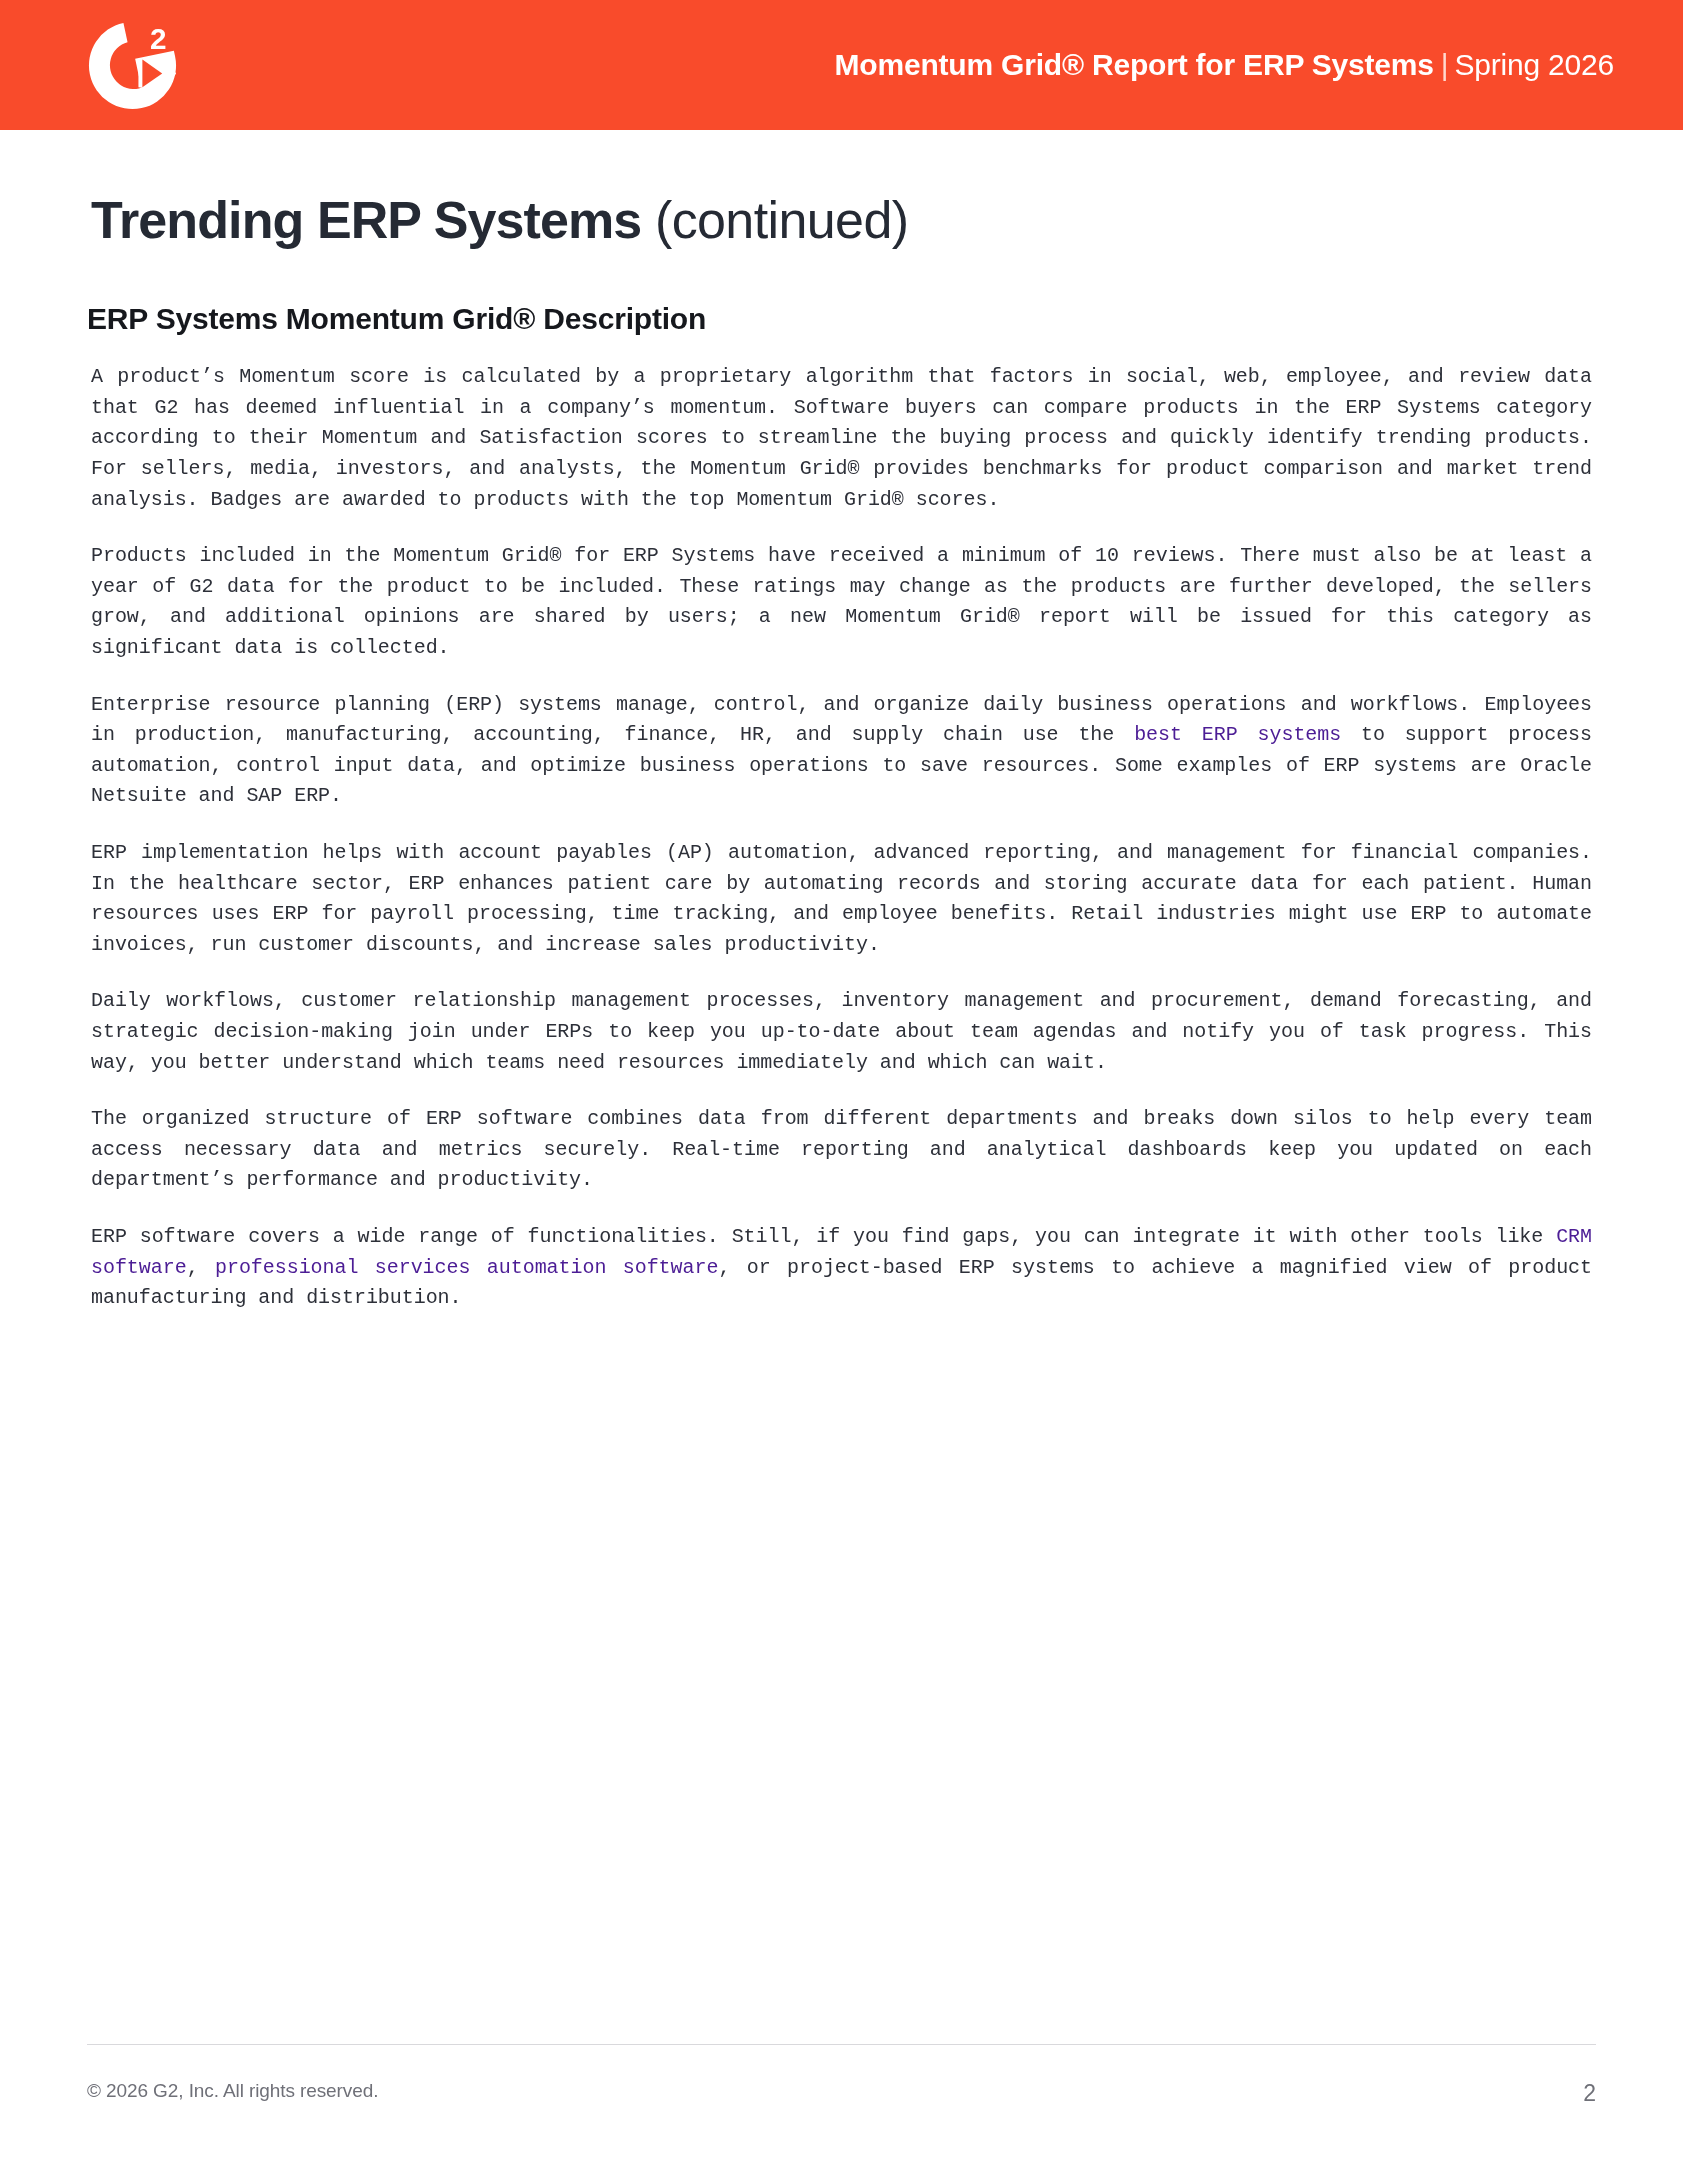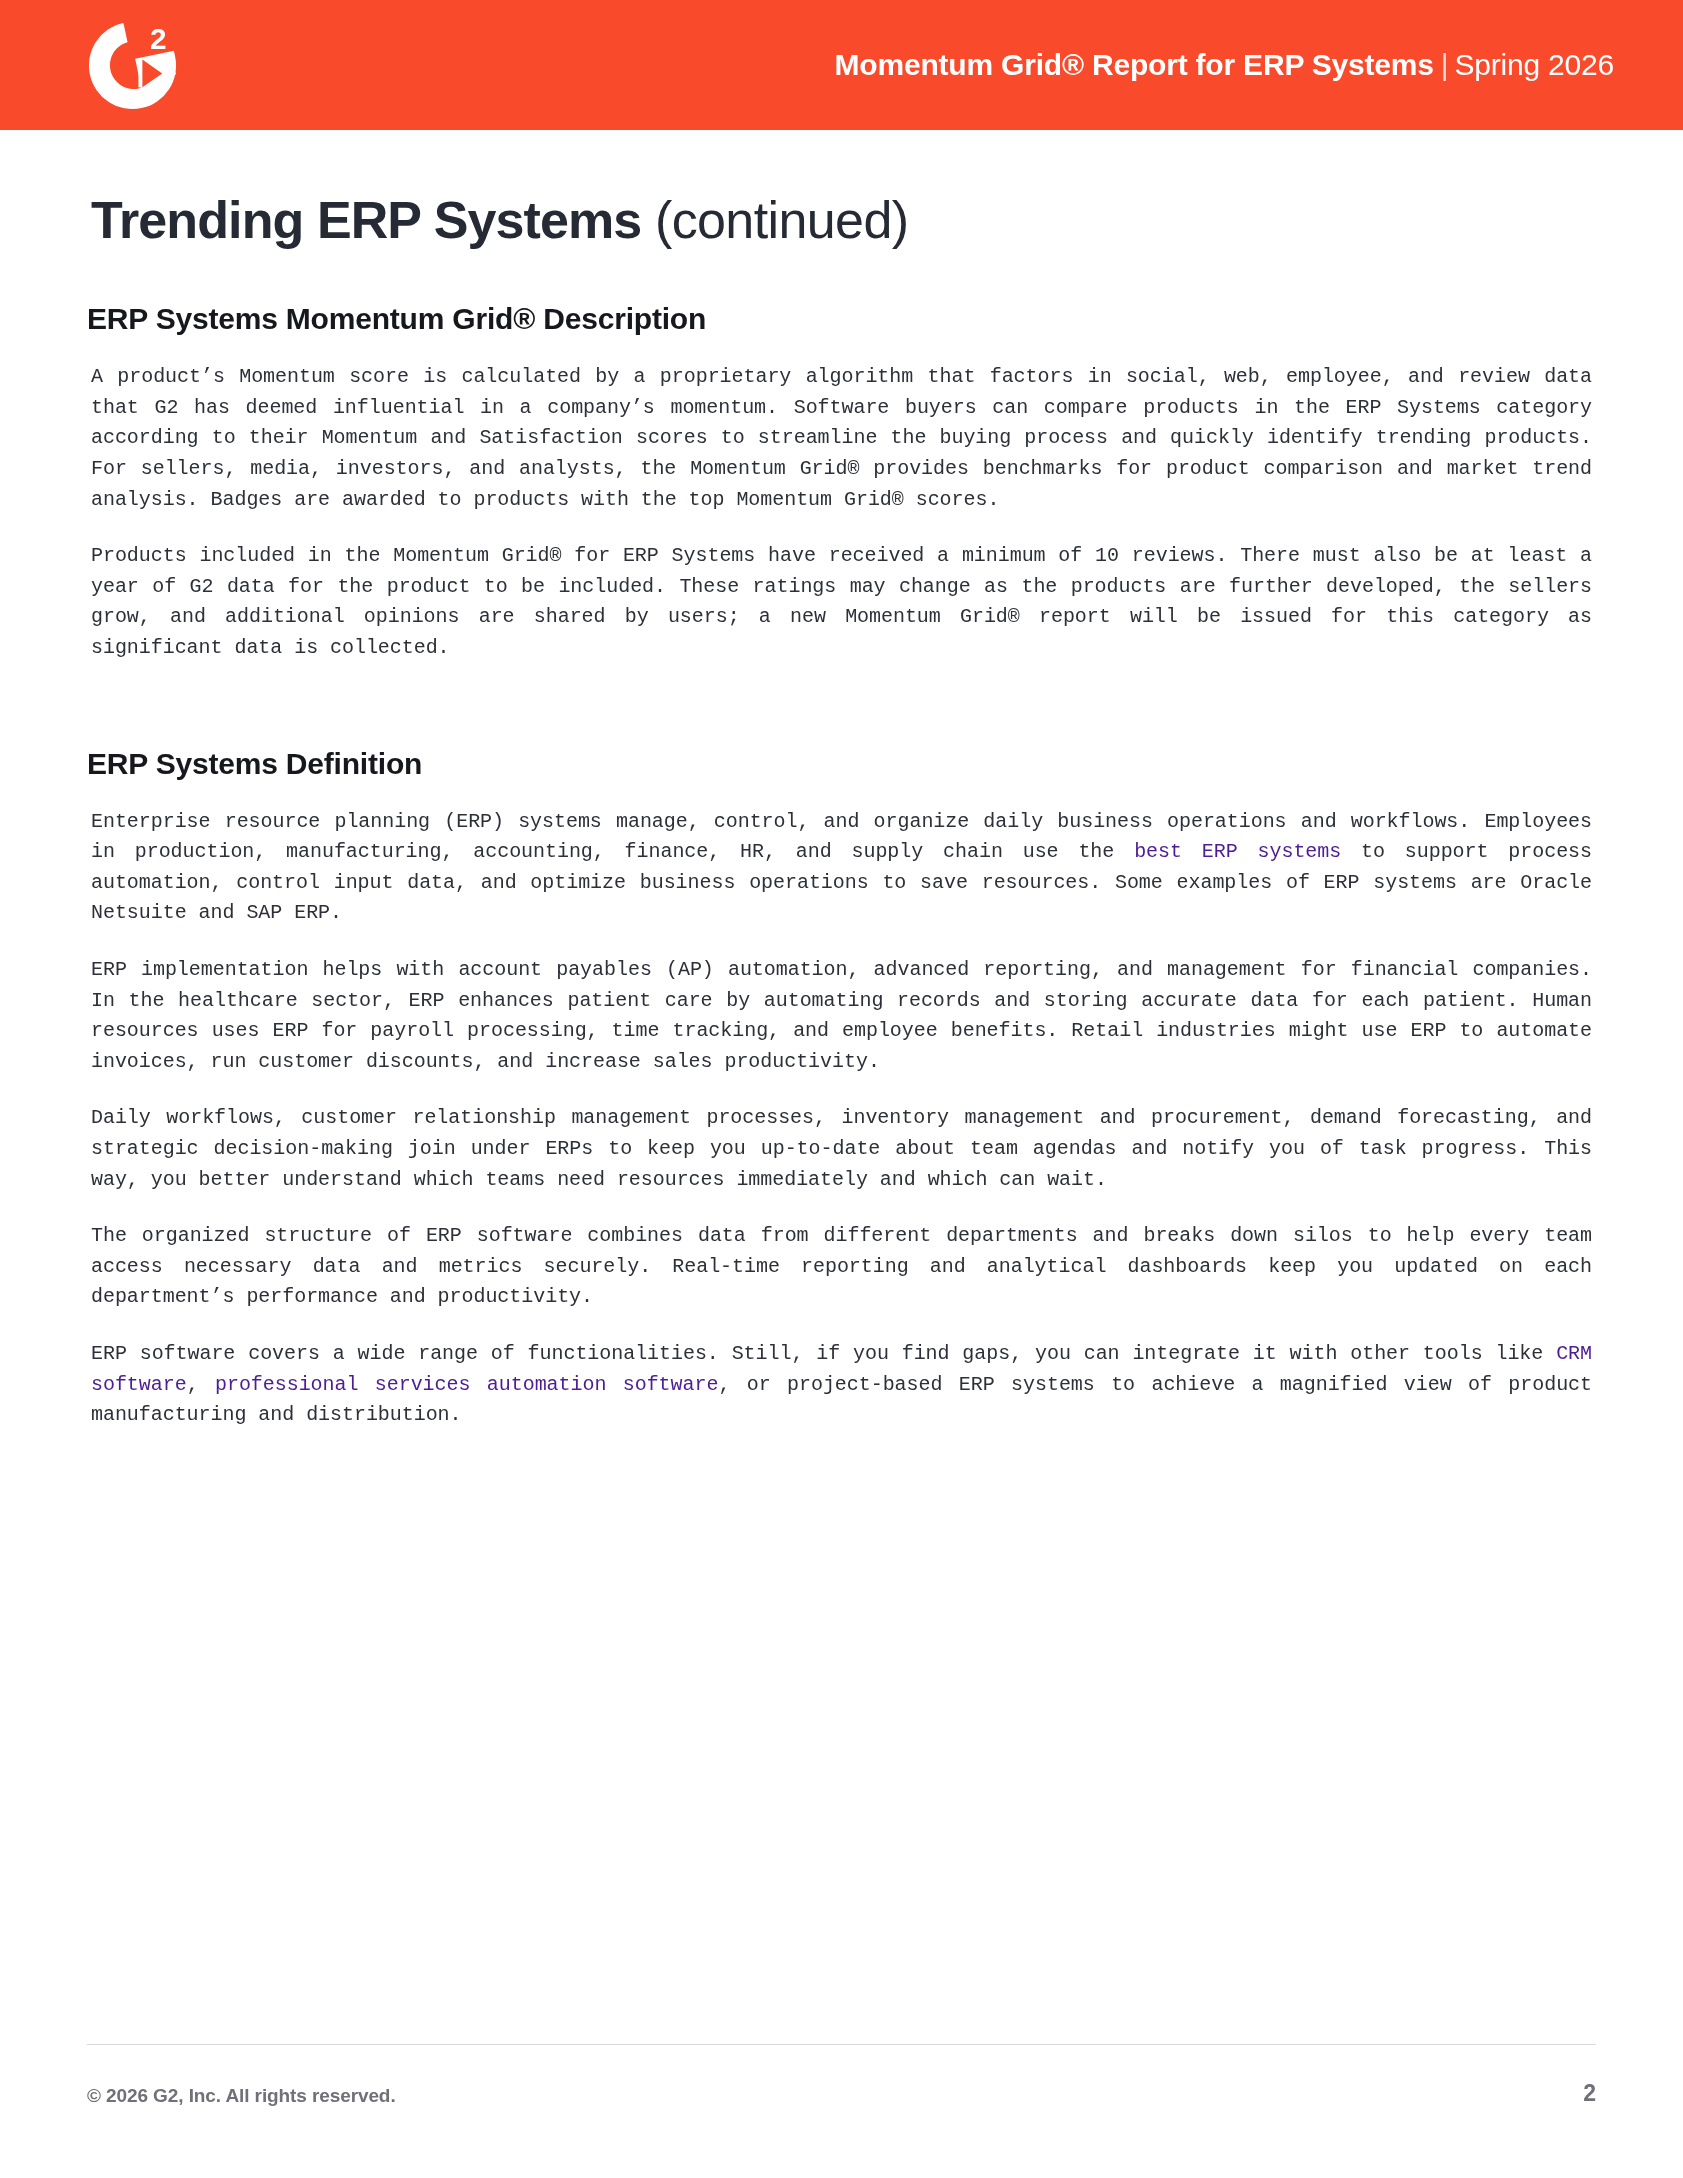--- a/index.html
+++ b/index.html
@@ -119,23 +119,22 @@
     width: 1509px;
   }
   .footer-rule {
     width: 100%;
     height: 1px;
     background: #d9d9dc;
   }
   .footer-row {
     display: flex;
     justify-content: space-between;
-    align-items: flex-end;
+    align-items: flex-start;
     padding-top: 35px;
-    font-weight: bold;
   }
   .footer-copy {
     font-size: 19px;
     color: #6f7078;
     letter-spacing: -0.1px;
   }
   .footer-page {
     font-size: 23px;
     color: #6f7078;
   }
@@ -163,21 +162,20 @@
     <span>Trending ERP Systems</span>
     <span class="cont">(continued)</span>
   </h1>
 
   <h2 class="section-title">ERP Systems Momentum Grid® Description</h2>
 
   <p class="body-text">A product’s Momentum score is calculated by a proprietary algorithm that factors in social, web, employee, and review data that G2 has deemed influential in a company’s momentum. Software buyers can compare products in the ERP Systems category according to their Momentum and Satisfaction scores to streamline the buying process and quickly identify trending products. For sellers, media, investors, and analysts, the Momentum Grid® provides benchmarks for product comparison and market trend analysis. Badges are awarded to products with the top Momentum Grid® scores.</p>
 
   <p class="body-text">Products included in the Momentum Grid® for ERP Systems have received a minimum of 10 reviews. There must also be at least a year of G2 data for the product to be included. These ratings may change as the products are further developed, the sellers grow, and additional opinions are shared by users; a new Momentum Grid® report will be issued for this category as significant data is collected.</p>
 
-  <h2 class="section-title second">ERP Systems Definition</h2>
 
   <p class="body-text"><span>Enterprise resource planning (ERP) systems manage, control, and organize daily business operations and workflows. Employees in production, manufacturing, accounting, finance, HR, and supply chain use the </span><a class="link" href="#">best ERP systems</a><span> to support process automation, control input data, and optimize business operations to save resources. Some examples of ERP systems are Oracle Netsuite and SAP ERP.</span></p>
 
   <p class="body-text">ERP implementation helps with account payables (AP) automation, advanced reporting, and management for financial companies. In the healthcare sector, ERP enhances patient care by automating records and storing accurate data for each patient. Human resources uses ERP for payroll processing, time tracking, and employee benefits. Retail industries might use ERP to automate invoices, run customer discounts, and increase sales productivity.</p>
 
   <p class="body-text">Daily workflows, customer relationship management processes, inventory management and procurement, demand forecasting, and strategic decision-making join under ERPs to keep you up-to-date about team agendas and notify you of task progress. This way, you better understand which teams need resources immediately and which can wait.</p>
 
   <p class="body-text">The organized structure of ERP software combines data from different departments and breaks down silos to help every team access necessary data and metrics securely. Real-time reporting and analytical dashboards keep you updated on each department’s performance and productivity.</p>
 
   <p class="body-text"><span>ERP software covers a wide range of functionalities. Still, if you find gaps, you can integrate it with other tools like </span><a class="link" href="#">CRM software</a><span>, </span><a class="link" href="#">professional services automation software</a><span>, or project-based ERP systems to achieve a magnified view of product manufacturing and distribution.</span></p>

